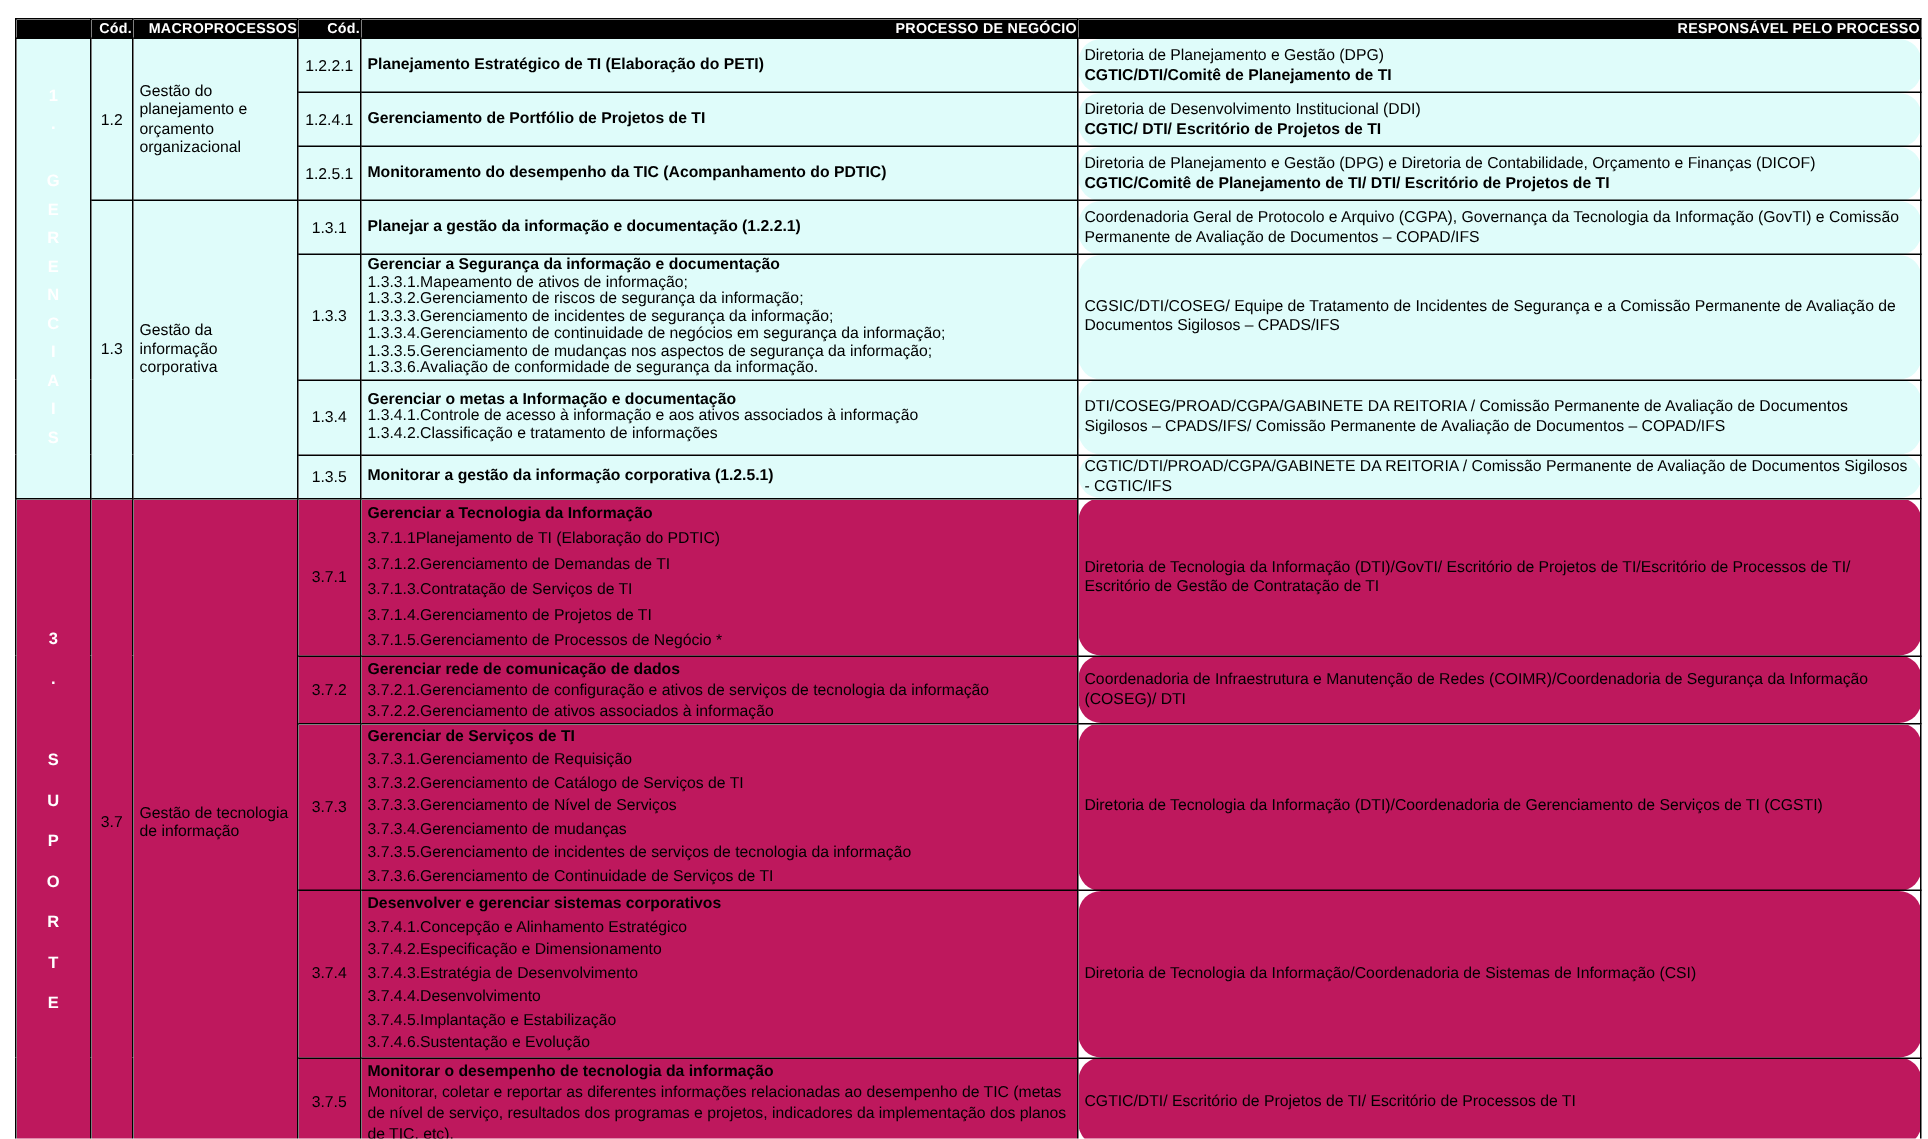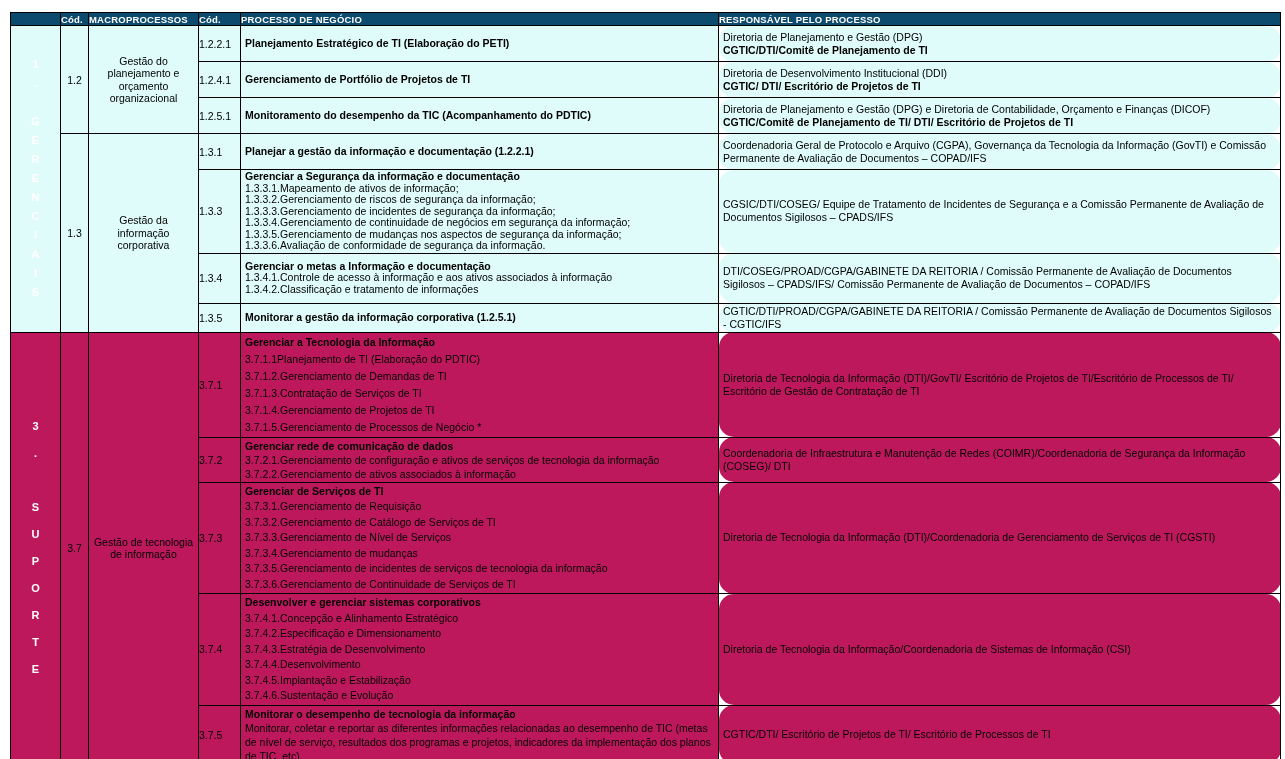--- a/index.html
+++ b/index.html
@@ -5,35 +5,35 @@
   html,body{margin:0;padding:0;}
   body{
     width:1285px;height:759px;overflow:hidden;background:#ffffff;
     font-family:"Liberation Sans", sans-serif;color:#000;
   }
   .wrap{padding:12px 5px 0 10px;}
   table{border-collapse:collapse;table-layout:fixed;width:1270px;}
   td{border:1px solid #000;padding:0;vertical-align:middle;overflow:hidden;}
   
   tr.hdr td{
-    background:#0c4a6e;color:#fff;font-weight:bold;font-size:9.5px;
-    text-align:left;height:12px;border-color:#000;letter-spacing:.2px;
+    background:#000000;color:#fff;font-weight:bold;font-size:9.5px;
+    text-align:right;height:12px;border-color:#000;letter-spacing:.2px;
   }
   
   tr.sec1 td{background:#DFFCFA;}
   tr.sec3 td{background:#be185d;}
   
   td.band{color:#fff;font-weight:bold;text-align:center;white-space:pre-line;font-size:11px;}
   td.band1{background:#17695E;line-height:19px;}
   td.band3{background:#0D1145;line-height:27px;}
   
   td.mcode{text-align:center;font-size:10.5px;}
-  td.mname{text-align:center;font-size:10.5px;line-height:12.5px;padding:0 4px;}
-  
-  td.pcode{text-align:left;font-size:10.5px;margin-left:39px;}
+  td.mname{font-size:10.5px;line-height:12.5px;padding:0 4px;}
+  
+  td.pcode{text-align:center;font-size:10.5px;margin-left:39px;}
   
   td.proc{padding:1px 4px;font-size:10.5px;text-align:left;}
   td.proc .t{font-weight:bold;}
   td.proc .items{white-space:pre-line;}
   .lh11{line-height:11.5px;}
   .lh14{line-height:14px;}
   .lh15{line-height:15.5px;margin-top:13px;}
   .lh17{line-height:17px;}
   
   td.resp{padding:1px 4px;font-size:10.5px;line-height:13px;text-align:left;border-radius:15px;}

